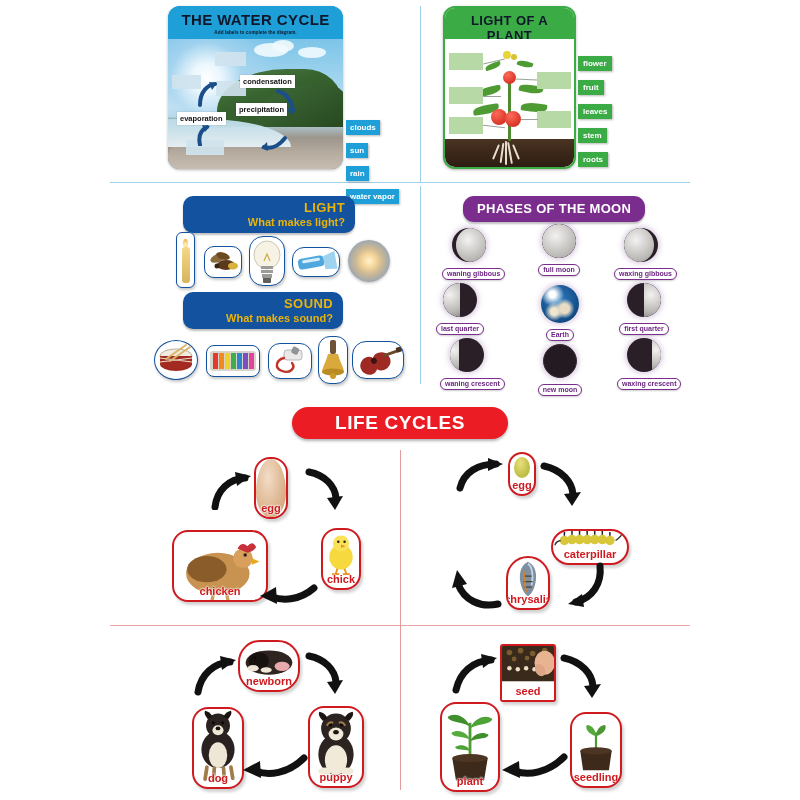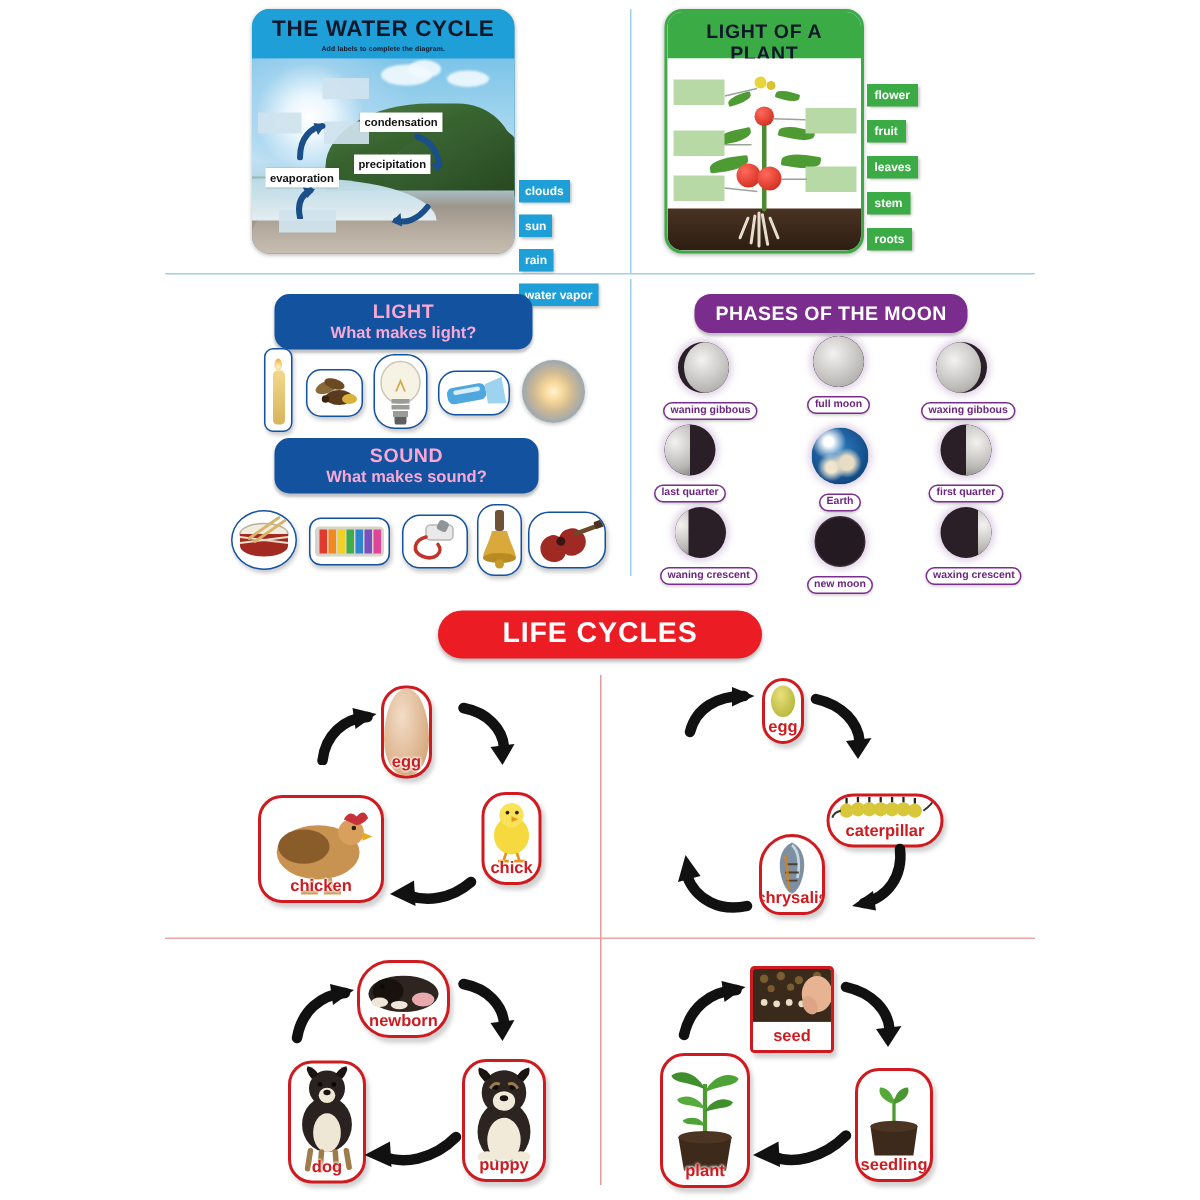--- a/index.html
+++ b/index.html
@@ -121,22 +121,22 @@
 
   #plant-chips { position:absolute; left:578px; top:56px; width:60px; }
   .chip-green {
     display:block; background:#3bab46; color:#fff; font-size:8px; font-weight:bold;
     padding:3px 5px; margin-bottom:9px; width:max-content;
     box-shadow: 1px 1px 2px rgba(0,0,0,.28);
   }
 
   
   .banner-blue {
-    position:absolute; background:#12529f; color:#f9a8d4; border-radius:10px;
-    text-align:center; padding:4px 10px 5px 10px;
+    position:absolute; background:#12529f; color:#eab308; border-radius:10px;
+    text-align:right; padding:4px 10px 5px 10px;
     box-shadow: 0 2px 2px rgba(0,0,0,.25);
   }
   .banner-blue .b-t { font-size:13px; font-weight:bold; letter-spacing:.4px; }
   .banner-blue .b-s { font-size:11px; font-weight:bold; margin-top:1px; }
 
   .banner-purple {
     position:absolute; background:#7b2d8e; color:#ffffff; border-radius:11px;
     text-align:center; padding:5px 14px 6px 14px;
     font-size:13px; font-weight:bold; letter-spacing:.3px;
     box-shadow: 0 2px 2px rgba(0,0,0,.25);
@@ -351,21 +351,21 @@
       <rect x="8" y="8" width="18" height="3" rx="1.5" fill="#d7eefa" transform="rotate(-10 17 9)"></rect>
     </svg>
   </div>
 
   <div style="position:absolute; left:348px; top:240px; width:42px; height:42px; border-radius:50%;
               background: radial-gradient(circle at 50% 50%, #fff3cf 0%, #f6d79a 22%, #cdb894 45%, #8fa3b8 78%, #6d89a6 100%);
               box-shadow: 0 1px 3px rgba(0,0,0,.25);">
     <span></span>
   </div>
 
-  <div class="banner-blue" style="left:183px; top:292px; width:176px;">
+  <div class="banner-blue" style="left:183px; top:292px; width:160px;">
     <div class="b-t">SOUND</div>
     <div class="b-s">What makes sound?</div>
   </div>
 
   <div class="cutout" style="left:154px; top:340px; width:44px; height:40px; border-radius:50%;">
     <svg width="40" height="36" viewBox="0 0 40 36">
       <ellipse cx="20" cy="14" rx="16" ry="7" fill="#f2ece0" stroke="#b9ae99" stroke-width="1"></ellipse>
       <path d="M4 14 v8 a16 7 0 0 0 32 0 v-8" fill="#a32a20"></path>
       <path d="M4 16 l32 4 M36 16 l-32 4" stroke="#e8dfcd" stroke-width="1.2"></path>
       <path d="M10 17 L30 3 M14 19 L34 5" stroke="#d8b56a" stroke-width="2" stroke-linecap="round"></path>
@@ -477,21 +477,21 @@
       <ellipse cx="20" cy="30" rx="13" ry="14" fill="#f6d93f"></ellipse>
       <circle cx="20" cy="15" r="9" fill="#f9e257"></circle>
       <circle cx="17" cy="13" r="1.4" fill="#2a2118"></circle>
       <circle cx="24" cy="13" r="1.4" fill="#2a2118"></circle>
       <path d="M20 16 l5 2 l-5 2 z" fill="#e8931f"></path>
       <path d="M16 43 l-2 6 M24 43 l2 6" stroke="#e8931f" stroke-width="2"></path>
       <path d="M10 49 h8 M22 49 h8" stroke="#e8931f" stroke-width="2"></path>
     </svg>
     <div class="lc-label">chick</div>
   </div>
-  <div class="lc-card" style="left:172px; top:530px; width:84px; height:72px;">
+  <div class="lc-card" style="left:172px; top:530px; width:96px; height:72px;">
     <svg class="lc-art" viewBox="0 0 84 72">
       <ellipse cx="40" cy="38" rx="29" ry="19" fill="#c89250"></ellipse>
       <ellipse cx="30" cy="34" rx="18" ry="12" fill="#8a5c2a"></ellipse>
       <circle cx="63" cy="24" r="9" fill="#d8a05c"></circle>
       <path d="M58 15 q4 -7 9 -2 q5 -6 8 1 q-3 4 -8 5 z" fill="#c8303a"></path>
       <path d="M71 24 l7 3 l-7 3 z" fill="#e8a81f"></path>
       <circle cx="65" cy="21" r="1.6" fill="#2a2118"></circle>
       <path d="M36 56 l-2 10 M48 56 l2 10" stroke="#caa060" stroke-width="3"></path>
       <path d="M28 66 h12 M44 66 h12" stroke="#caa060" stroke-width="3"></path>
     </svg>

